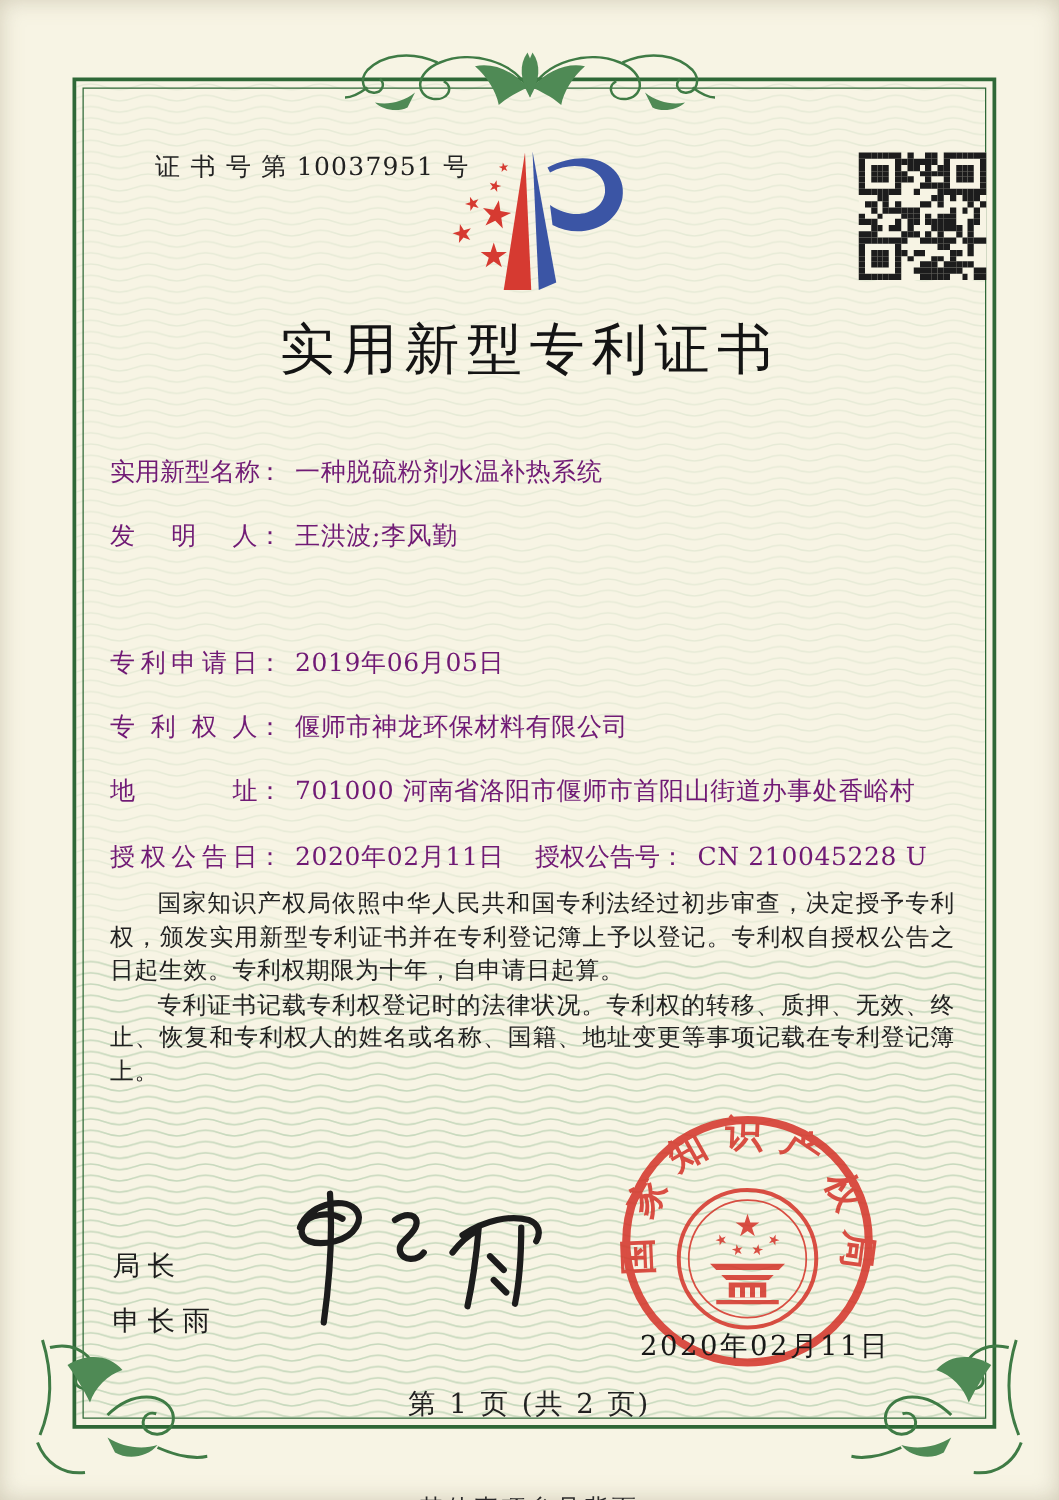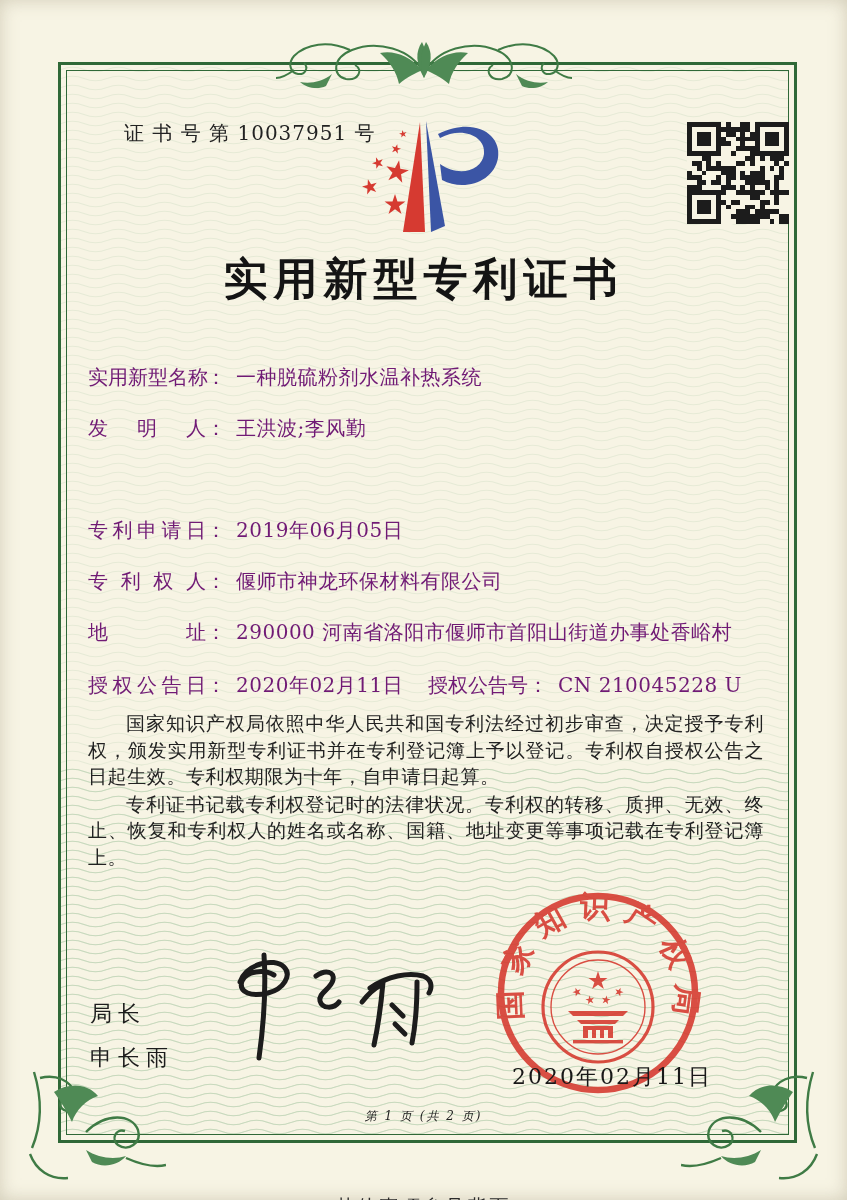--- a/index.html
+++ b/index.html
@@ -11,41 +11,41 @@
   .border-outer{left:58px;top:62px;width:733px;height:1075px;border:3px solid #2f6837;z-index:1;}
   .border-inner{left:66px;top:70px;width:721px;height:1063px;border:1px solid #2f6837;z-index:1;}
   .guilloche{left:61px;top:65px;z-index:0;}
   .ornament{z-index:2;}
   
   .cert-no{left:88px;top:120px;font-size:20px;color:#222;letter-spacing:1px;z-index:3;margin-left:36px;}
   .logo{left:346px;top:108px;z-index:3;}
   .qr{left:687px;top:122px;width:102px;height:102px;display:grid;
       grid-template-columns:repeat(21,1fr);grid-template-rows:repeat(21,1fr);z-index:3;background:#f7f4e4;}
   .qr .q{background:#1c1c1c;}
-  .title{left:0;top:250px;width:847px;text-align:center;font-size:44px;font-weight:bold;
+  .title{left:0;top:250px;width:847px;text-align:center;font-size:44px;font-weight:normal;
          color:#141414;letter-spacing:6px;z-index:3;}
   
   .frow{position:absolute;left:88px;font-size:20px;color:#701a75;white-space:nowrap;z-index:3;}
   .flabel{display:inline-block;width:118px;text-align:justify;text-align-last:justify;vertical-align:bottom;}
   .fcolon{display:inline-block;margin-right:10px;}
   .fvalue{letter-spacing:.5px;}
   .grant-no{position:absolute;left:340px;top:0;}
   
   .bodytext{left:88px;top:710px;width:676px;font-size:19px;line-height:26.5px;color:#222;
             text-align:justify;z-index:3;}
   .bodytext p{margin:0 0 1px 0;text-indent:2em;letter-spacing:.6px;}
   
   .signatory{left:90px;top:992px;font-size:22px;color:#1d1d1d;line-height:44px;letter-spacing:6px;z-index:3;}
   .signature-svg{left:212px;top:948px;z-index:4;}
   
   .seal{left:491px;top:886px;opacity:.88;z-index:4;}
   .seal-date{left:512px;top:1062px;font-size:22px;color:#181818;letter-spacing:2px;z-index:5;}
   
-  .pagenum{left:0;top:1108px;width:847px;text-align:center;font-size:12px;color:#222;
-           letter-spacing:2px;z-index:3;font-style:italic;}
+  .pagenum{left:0;top:1108px;width:847px;text-align:center;font-size:22px;color:#222;
+           letter-spacing:2px;z-index:3;}
   .backnote{left:0;top:1156px;width:847px;text-align:center;font-size:19px;color:#2a2a2a;
             letter-spacing:3px;z-index:3;margin-top:38px;}
 </style>
 </head>
 <body>
 
 <div class="page">
 
   <svg width="0" height="0" style="position:absolute">
     <defs>
@@ -581,21 +581,21 @@
   <div class="frow" style="top:415px">
     <span class="flabel">发明人</span><span class="fcolon">：</span><span class="fvalue">王洪波;李风勤</span>
   </div>
   <div class="frow" style="top:517px">
     <span class="flabel">专利申请日</span><span class="fcolon">：</span><span class="fvalue">2019年06月05日</span>
   </div>
   <div class="frow" style="top:568px">
     <span class="flabel">专利权人</span><span class="fcolon">：</span><span class="fvalue">偃师市神龙环保材料有限公司</span>
   </div>
   <div class="frow" style="top:619px">
-    <span class="flabel">地址</span><span class="fcolon">：</span><span class="fvalue">290000 河南省洛阳市偃师市首阳山街道办事处香峪村</span>
+    <span class="flabel">地址</span><span class="fcolon">：</span><span class="fvalue">701000 河南省洛阳市偃师市首阳山街道办事处香峪村</span>
   </div>
   <div class="frow" style="top:672px">
     <span class="flabel">授权公告日</span><span class="fcolon">：</span><span class="fvalue">2020年02月11日</span>
     <span class="grant-no">
       <span>授权公告号</span><span class="fcolon">：</span><span class="fvalue">CN 210045228 U</span>
     </span>
   </div>
 
   <div class="abs bodytext">
     <p>国家知识产权局依照中华人民共和国专利法经过初步审查，决定授予专利权，颁发实用新型专利证书并在专利登记簿上予以登记。专利权自授权公告之日起生效。专利权期限为十年，自申请日起算。</p>

